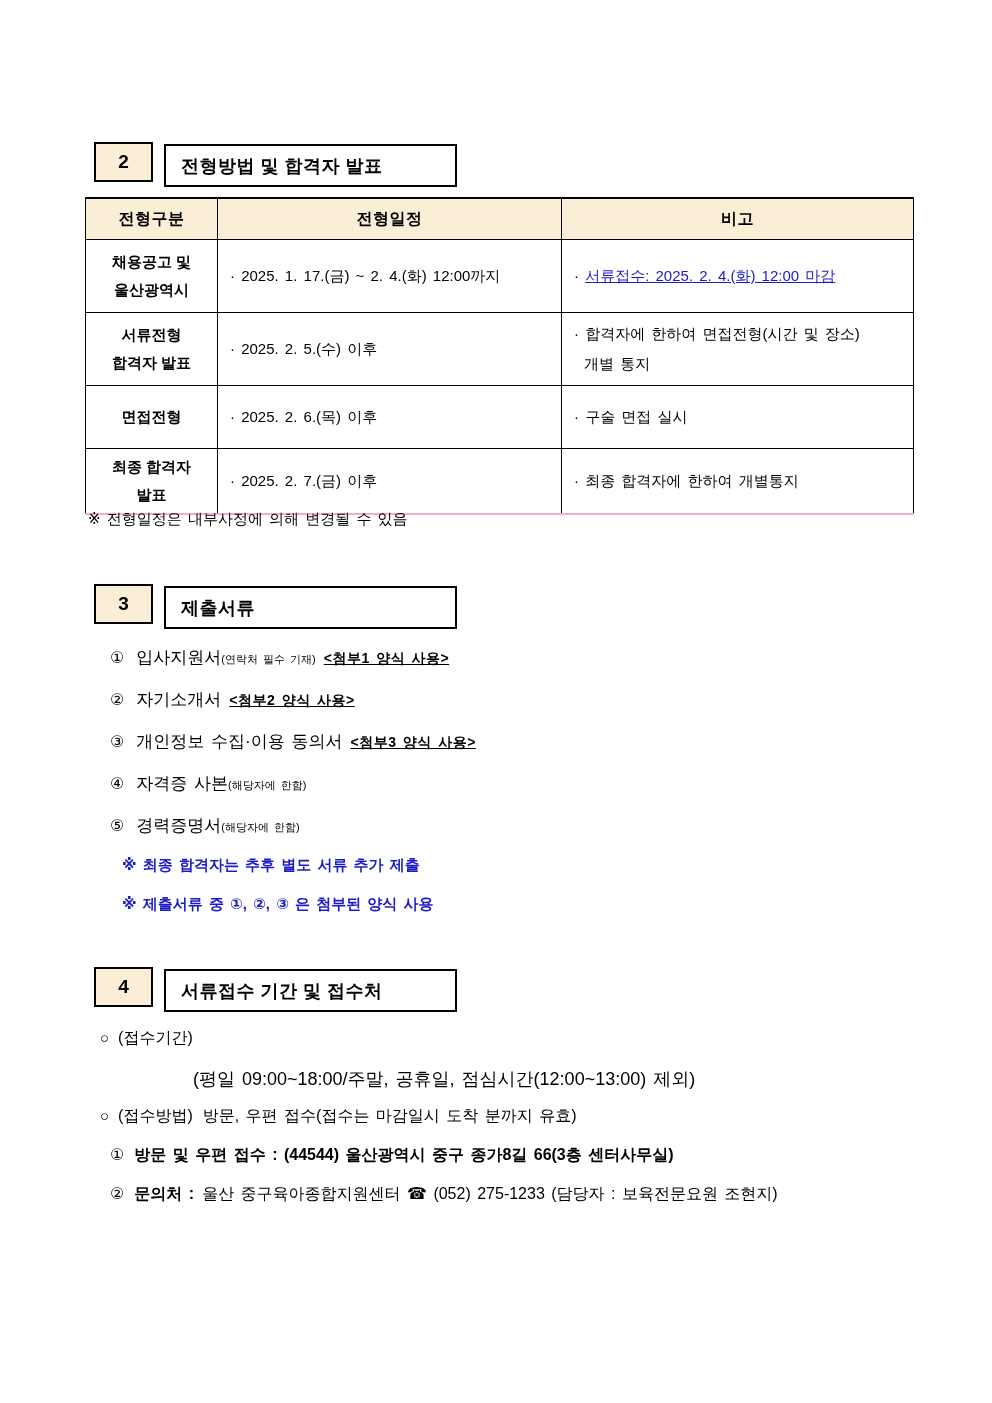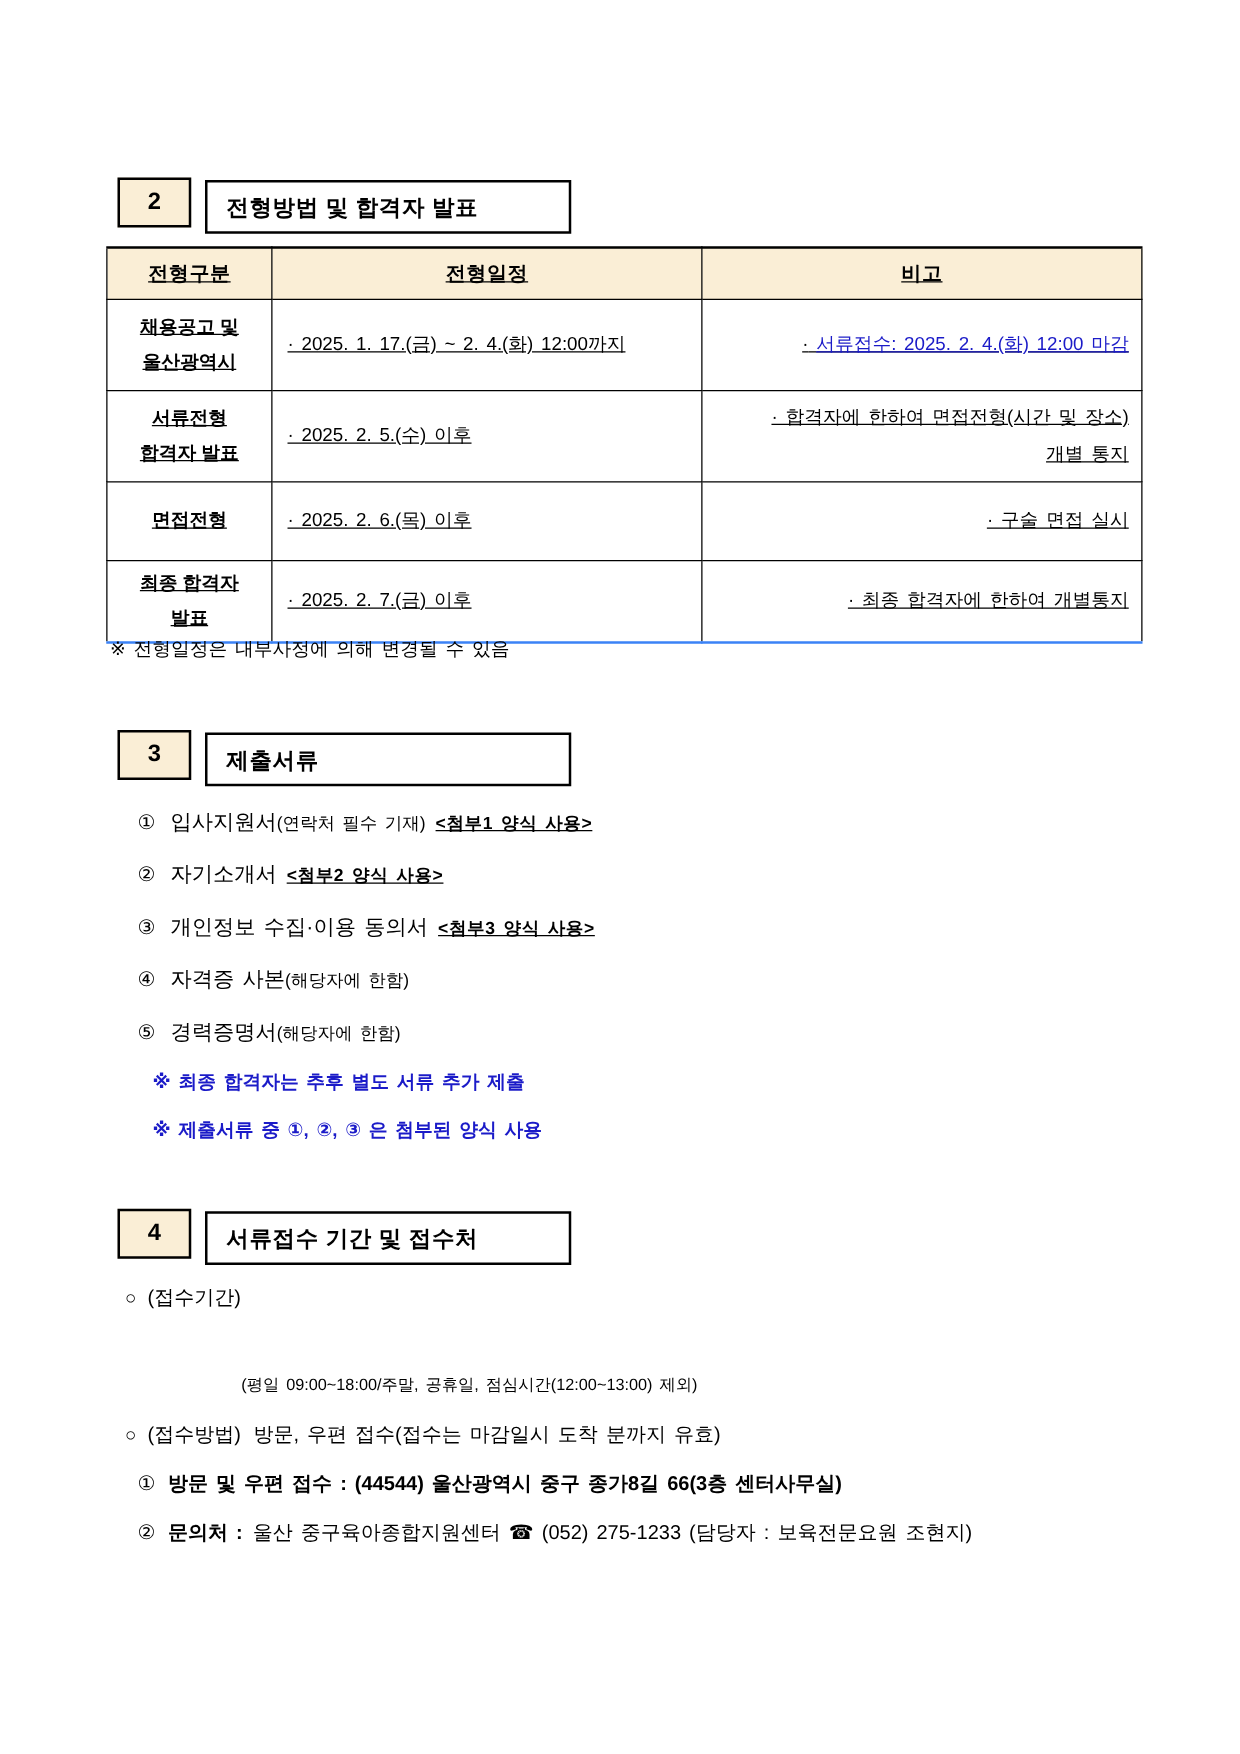--- a/index.html
+++ b/index.html
@@ -18,56 +18,56 @@
   .title-box {
     margin-left:11px; margin-top:2px; height:43px; width:293px; box-sizing:border-box;
     border:2px solid #000; background:#fff; display:flex; align-items:center;
     padding-left:15px; font-size:18px; font-weight:700; letter-spacing:0.5px;
   }
 
   
   table.sel {
     position:absolute; left:85px; top:197px; width:828px;
     border-collapse:collapse; table-layout:fixed;
-    border-top:2px solid #000; border-bottom:2px solid #3b82f6;text-decoration:underline;
+    border-top:2px solid #000; border-bottom:2px solid #f9a8d4;
   }
   table.sel th, table.sel td { border:1px solid #000; }
   table.sel th {
     background:#faeed6; font-size:16px; font-weight:700; height:38px;
     letter-spacing:0.5px;
   }
   td.cat {
     text-align:center; font-weight:700; font-size:15px; line-height:1.85;
     white-space:pre-line; padding:4px 6px;
   }
   td.sched, td.note {
     font-size:15px; vertical-align:middle; padding:6px 10px 6px 12px;
     word-spacing:2px; line-height:2.0;
   }
-  td.note { white-space:pre-line; padding-left:22px; text-indent:-10px;text-align:right; }
+  td.note { white-space:pre-line; padding-left:22px; text-indent:-10px; }
   .note-link { color:#1b1bc8; text-decoration:underline; cursor:pointer; }
 
   .footnote { position:absolute; left:88px; top:510px; font-size:15px; word-spacing:2px; }
 
   
   .doc-list { position:absolute; left:100px; top:646px; width:810px; }
   .doc-item { display:flex; align-items:baseline; padding-left:10px; height:42px; font-size:17px; word-spacing:2px; }
   .doc-item .circ { margin-right:12px; font-size:16px; }
-  .doc-item .paren { font-size:14px; }
+  .doc-item .paren { font-size:11px; }
   .attach { font-size:14px; font-weight:700; text-decoration:underline; margin-left:8px; letter-spacing:0.5px; }
   .blue-note { padding-left:22px; font-size:15px; font-weight:700; color:#1b1bc8; height:33px; word-spacing:2px; }
   .blue-detail { padding-left:36px; font-size:14px; font-weight:700; color:#1b1bc8; white-space:nowrap; word-spacing:1px; }
 
   
   .sec4-content { position:absolute; left:100px; top:1028px; width:860px; }
   .s4-line { display:flex; align-items:baseline; height:39px; font-size:16px; word-spacing:2px; }
   .s4-line .obullet { margin-right:9px; font-size:15px; }
   .s4-line .blabel { font-weight:400; margin-right:10px; }
   .blue-strong { color:#1b1bc8; font-weight:700; font-size:17px; }
-  .s4-indent { padding-left:93px; font-size:13px;margin-top:32px; }
+  .s4-indent { padding-left:93px; font-size:18px; }
   .s4-num { padding-left:10px; }
   .s4-num .circ { margin-right:10px; font-size:16px; }
   .bold { font-weight:700; }
 </style>
 </head>
 <body>
 
 <div class="page">
 
   <div class="sec-header" style="left:94px; top:142px;">

